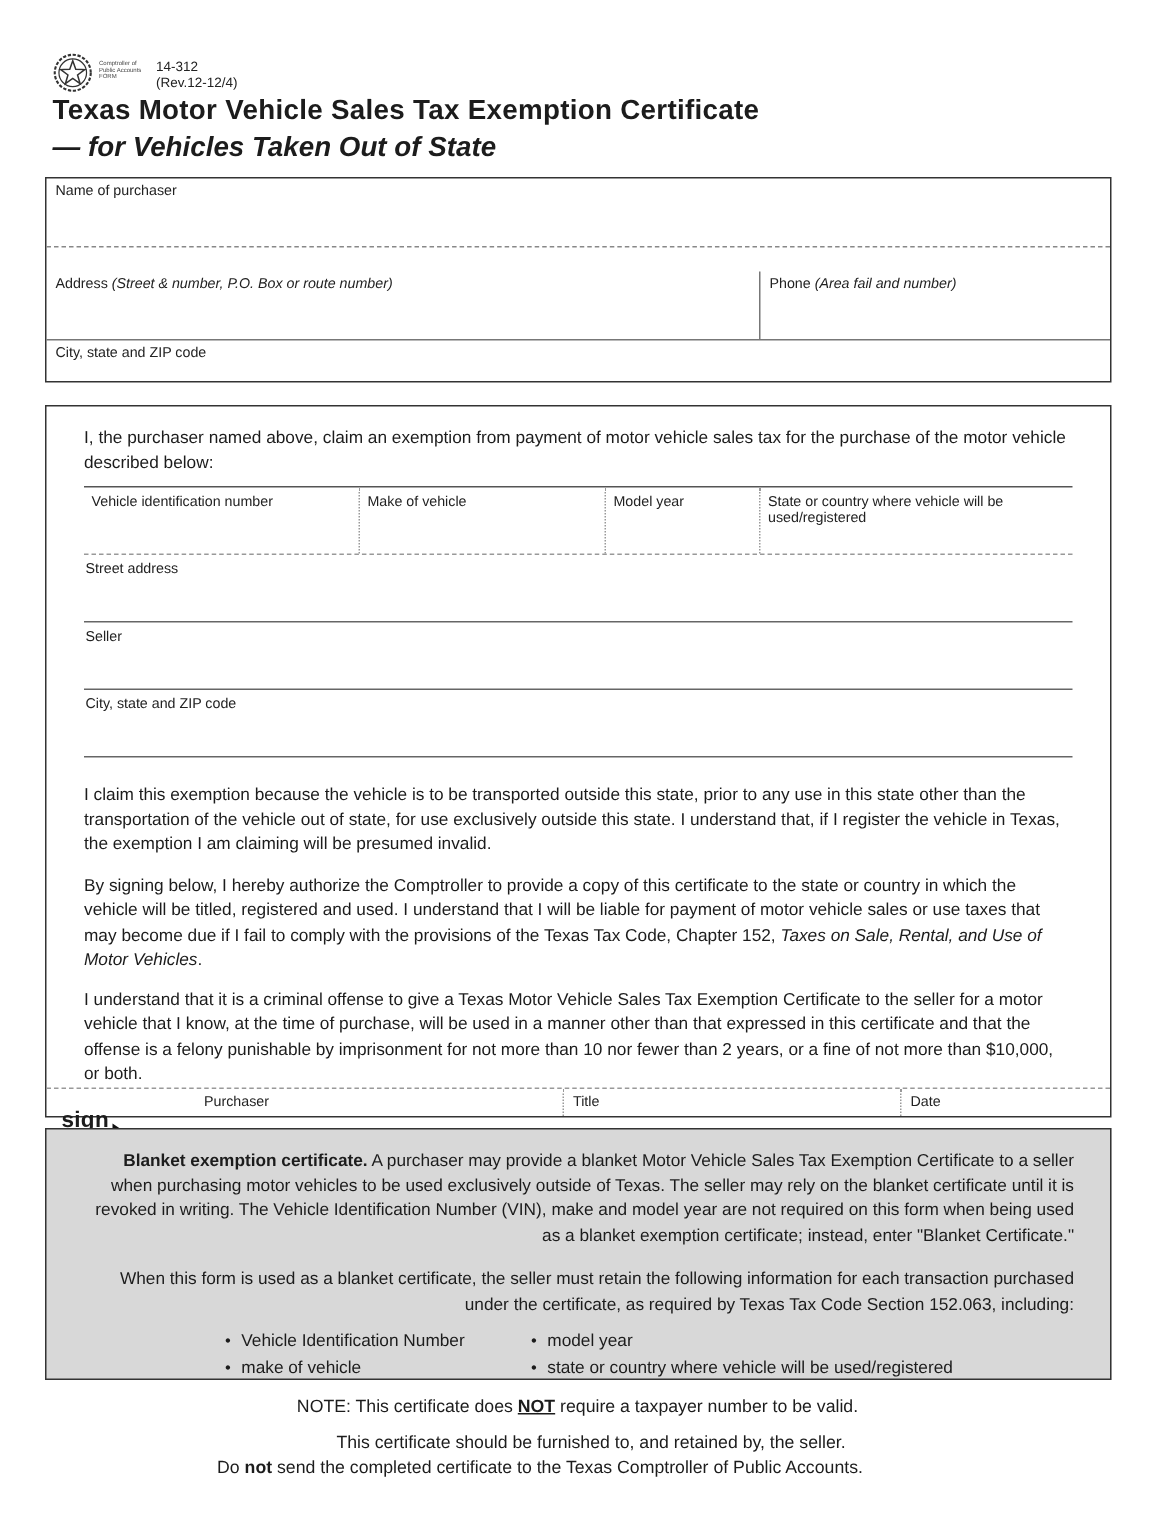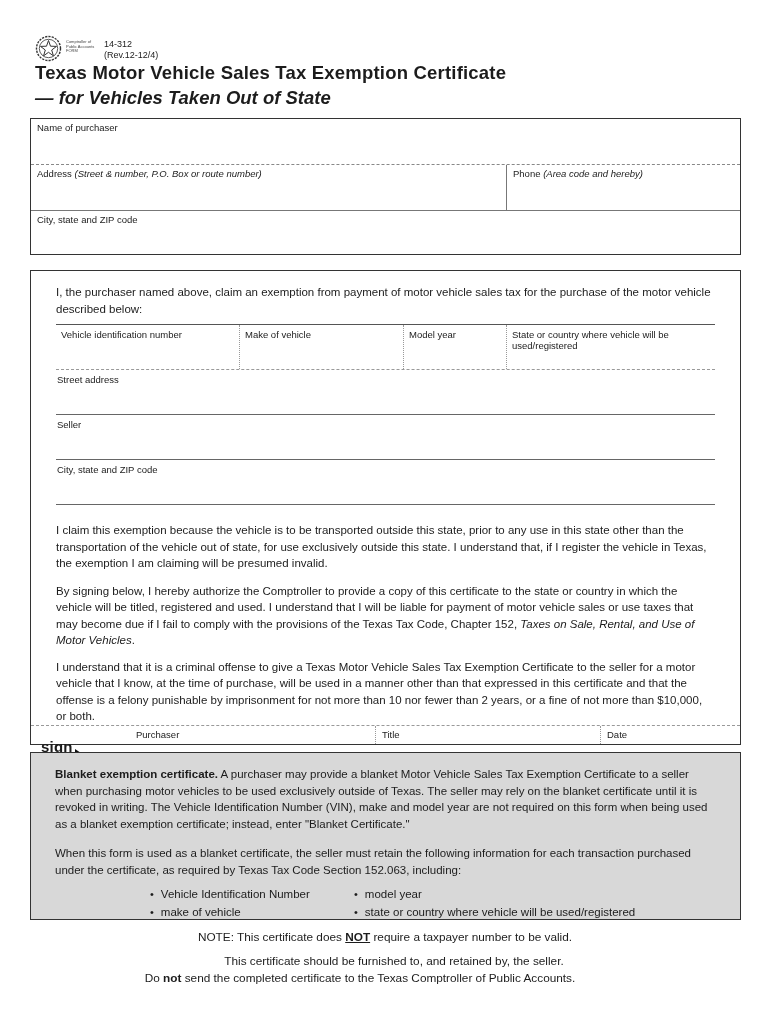--- a/index.html
+++ b/index.html
@@ -25,21 +25,21 @@
   .title-line1 { font-size:18.5px; font-weight:bold; letter-spacing:0.2px; }
   .title-line2 { font-size:18.5px; font-weight:bold; font-style:italic; margin-top:3px; }
 
   
   .box { position:absolute; left:30px; width:711px; border:1.5px solid #333; background:#fff; }
   .lbl { font-size:9.5px; color:#222; padding:3px 0 0 6px; }
 
   
   #purchaser-box { top:118px; height:137px; }
   .pb-row1 { height:46px; border-bottom:1px dashed #888; }
-  .pb-row2 { height:46px; display:flex; border-bottom:1px solid #777; }
+  .pb-row2 { height:46px; display:flex; border-bottom:1px solid #777;margin-top:16px; }
   .pb-address { flex:1; border-right:1px solid #777; }
   .pb-phone { width:233px; }
   .pb-row3 { height:42px; }
   .hint { font-style:italic; }
 
   
   #certificate-box { top:270px; height:475px; display:flex; flex-direction:column; }
   .cb-inner { padding:0 25px; }
   .intro { font-size:11.5px; line-height:16px; padding-top:13px; }
 
@@ -60,21 +60,21 @@
   .sig-row { margin-top:auto; border-top:1px dashed #999; height:56px; display:flex; }
   .sig-purchaser { width:344px; position:relative; }
   .sig-purchaser .lbl { position:absolute; left:105px; top:3px; padding:0; }
   .sign-here { position:absolute; left:10px; top:14px; display:flex; align-items:center; }
   .sign-here-text { font-weight:bold; font-size:15px; line-height:13px; letter-spacing:0.2px; }
   .sign-arrow { width:0; height:0; border-left:9px solid #111; border-top:6px solid transparent; border-bottom:6px solid transparent; margin-left:1px; margin-top:4px; }
   .sig-title { width:226px; border-left:1px dotted #999; border-right:1px dotted #999; }
   .sig-date { flex:1; }
 
   
-  #blanket-box { top:752px; height:168px; background:#d8d8d8; padding:13px 24px 0 24px; }
+  #blanket-box { top:752px; height:168px; background:#d8d8d8; padding:13px 24px 0 24px;text-align:right; }
   #blanket-box .para { line-height:16.5px; }
   .bp2 { margin-top:13px; }
   .bullets { margin-top:7px; margin-left:95px; font-size:11.5px; line-height:18px; }
   .bullet-row { display:flex; }
   .bullet-item { display:flex; }
   .bullet-item.c1 { width:204px; }
   .bullet-item::before { content:"•"; font-size:11px; margin-right:7px; }
 
   
   .footer-note { position:absolute; top:930px; left:0; width:770px; text-align:center; font-size:11.8px; }
@@ -108,21 +108,21 @@
 
   <div class="box" id="purchaser-box">
     <div class="pb-row1">
       <div class="lbl">Name of purchaser</div>
     </div>
     <div class="pb-row2">
       <div class="pb-address">
         <div class="lbl"><span>Address </span><span class="hint">(Street &amp; number, P.O. Box or route number)</span></div>
       </div>
       <div class="pb-phone">
-        <div class="lbl"><span>Phone </span><span class="hint">(Area code and hereby)</span></div>
+        <div class="lbl"><span>Phone </span><span class="hint">(Area fail and number)</span></div>
       </div>
     </div>
     <div class="pb-row3">
       <div class="lbl">City, state and ZIP code</div>
     </div>
   </div>
 
   <div class="box" id="certificate-box">
     <div class="cb-inner">
       <div class="intro para">I, the purchaser named above, claim an exemption from payment of motor vehicle sales tax for the purchase of the motor vehicle described below:</div>

